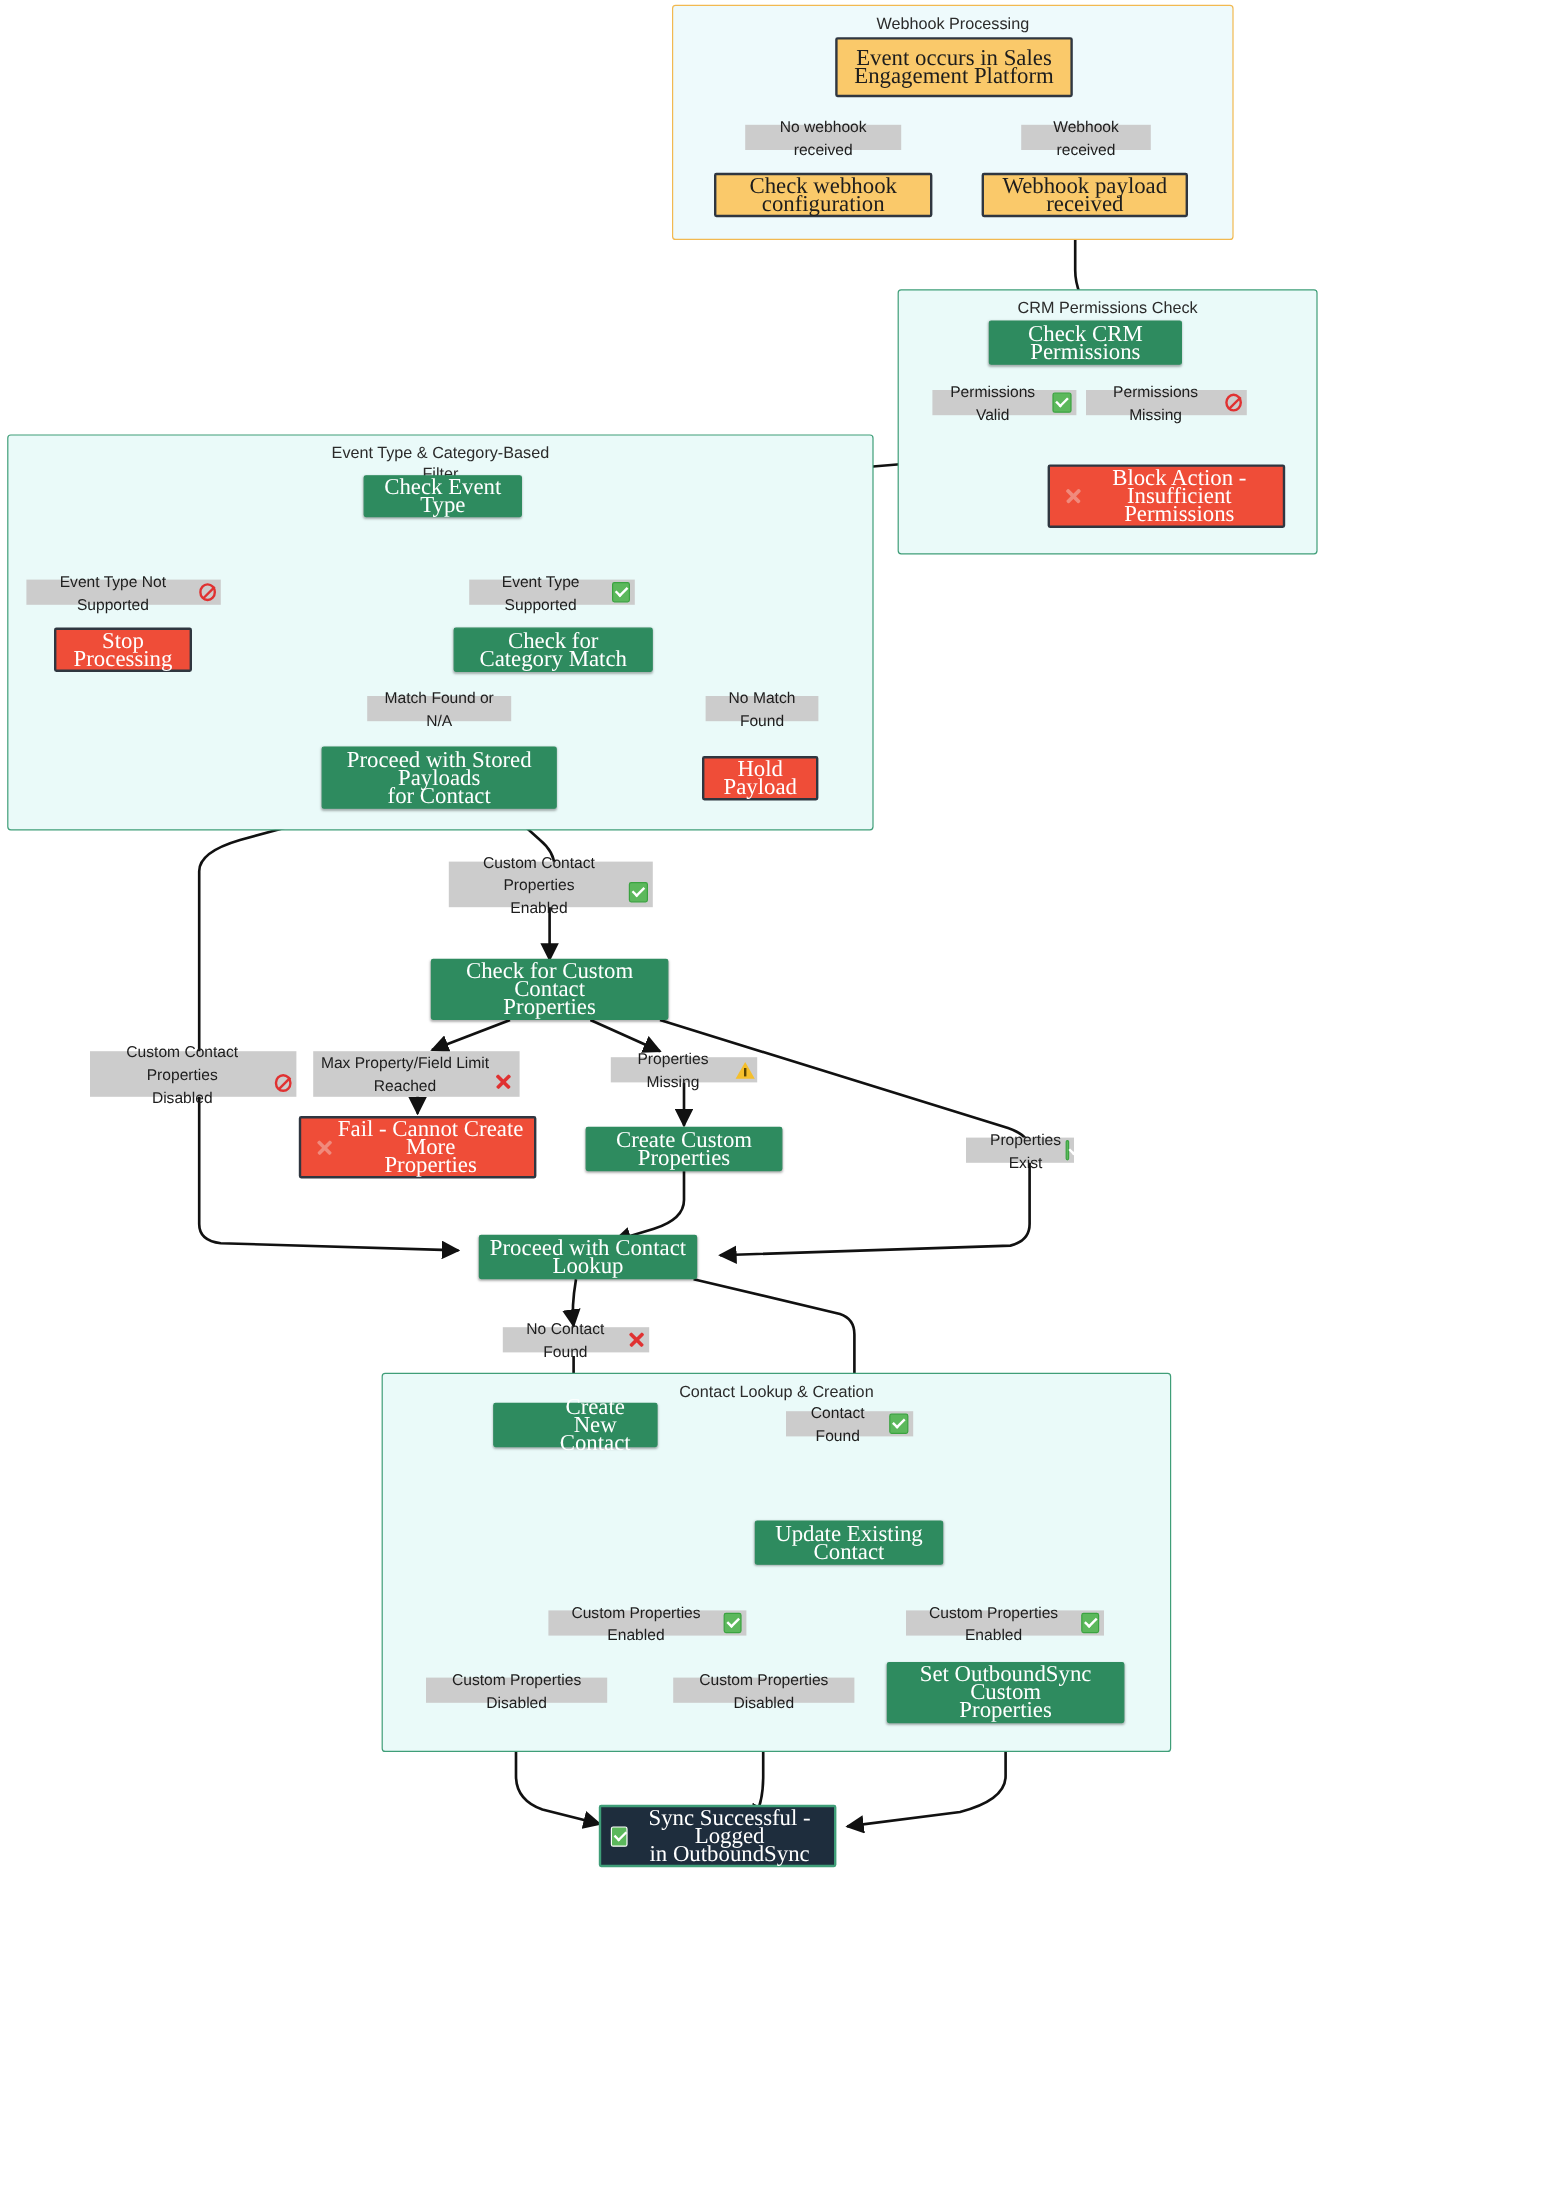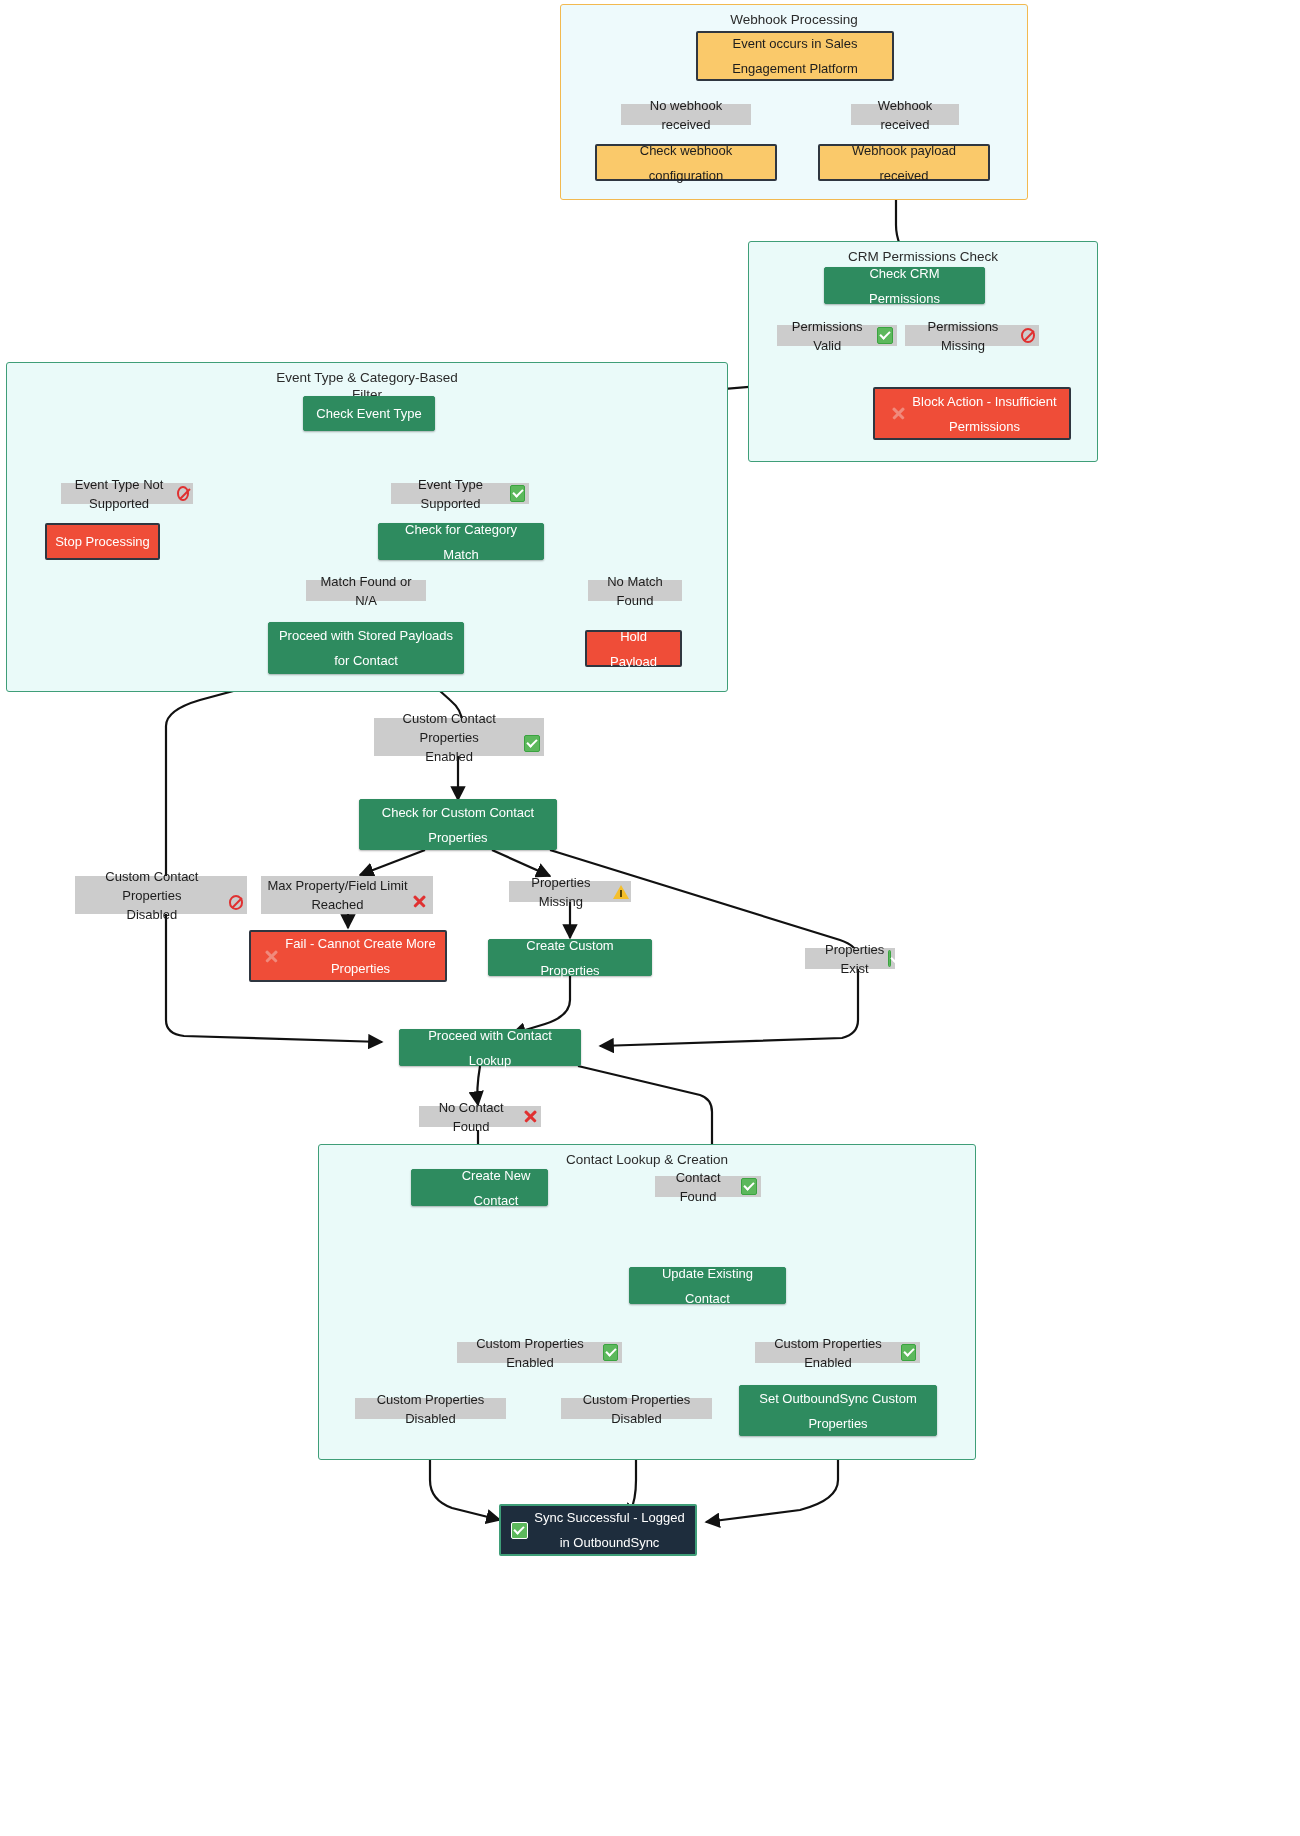--- a/index.html
+++ b/index.html
@@ -49,25 +49,26 @@
     white-space: pre-line;
   }
   
   .node {
     position: absolute;
     box-sizing: border-box;
     display: flex;
     align-items: center;
     justify-content: center;
     text-align: center;
-    font-size: 13px;
-    line-height: 25px;
+    font-size: 19px;
+    line-height: 15px;
     padding: 4px 8px;
     border-radius: 2px;
     white-space: pre-line;
+    font-family: Liberation Serif, serif;
   }
   .node.amber {
     background: #fac96a;
     border: 2px solid #2f3640;
     color: #1d1d1d;
   }
   .node.green {
     background: #2e8b5f;
     border: 1px solid #2e8b5f;
     color: #ffffff;
@@ -320,21 +321,21 @@
   <div class="edge-label" style="left:777px; top:325px; width:120px; height:21px;">
     <span>Permissions Valid</span>
     <span class="ico check"></span>
   </div>
 
   <div class="edge-label" style="left:905px; top:325px; width:134px; height:21px;">
     <span>Permissions Missing</span>
     <span class="ico ban"></span>
   </div>
 
-  <div class="edge-label" style="left:22px; top:483px; width:132px; height:21px;margin-left:39px;">
+  <div class="edge-label" style="left:22px; top:483px; width:162px; height:21px;">
     <span>Event Type Not Supported</span>
     <span class="ico ban"></span>
   </div>
 
   <div class="edge-label" style="left:391px; top:483px; width:138px; height:21px;">
     <span>Event Type Supported</span>
     <span class="ico check"></span>
   </div>
 
   <div class="edge-label" style="left:306px; top:580px; width:120px; height:21px;">Match Found or N/A</div>

